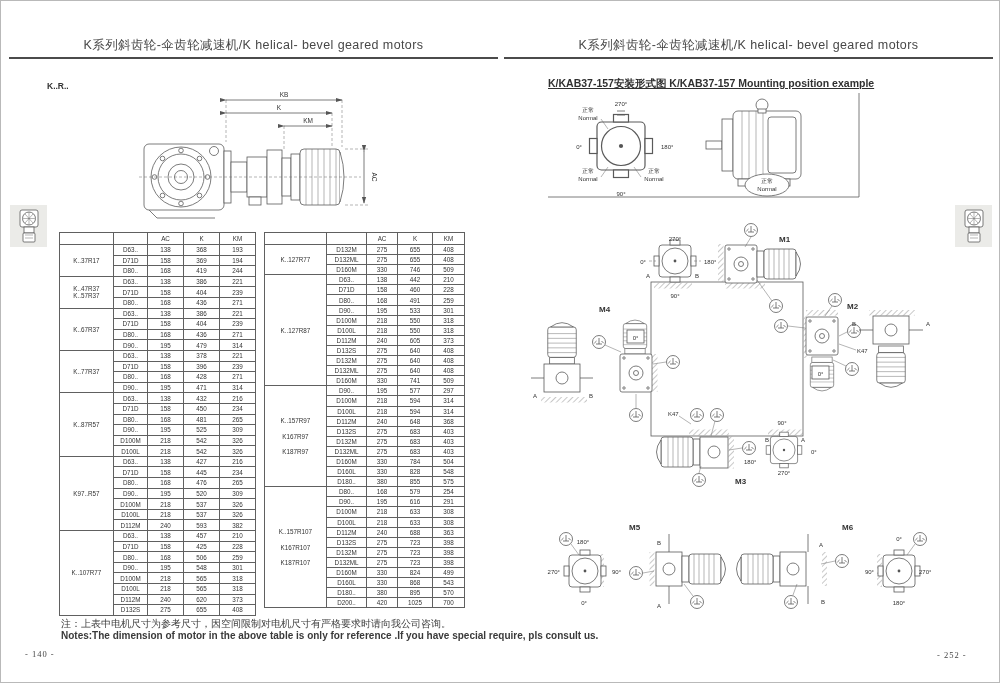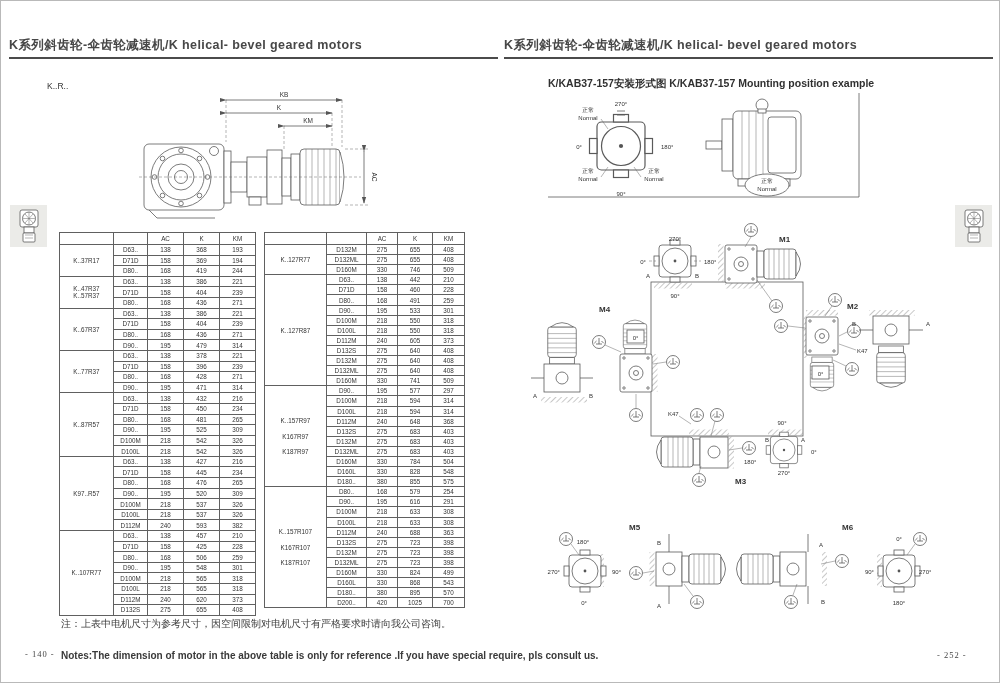--- a/index.html
+++ b/index.html
@@ -1,23 +1,23 @@
 <!DOCTYPE html>
 <html><head>
 <meta charset="utf-8">
 <style>
   html,body{margin:0;padding:0;background:#fff;}
   .sheet{position:relative;width:1000px;height:683px;background:#fff;border:1px solid #b9b9b9;
          font-family:"Liberation Sans",sans-serif;color:#3a3a3a;overflow:hidden;box-sizing:border-box;}
   .abs{position:absolute;}
-  .pg-header{top:36px;text-align:left;font-size:12.5px;font-weight:bold;color:#474747;letter-spacing:.4px;}
+  .pg-header{top:36px;text-align:center;font-size:12.5px;font-weight:normal;color:#474747;letter-spacing:.4px;}
   .pg-rule{top:56px;height:2px;background:#4b4b4b;}
   .edge-tab{top:204px;width:37px;height:42px;background:#ebebe8;display:flex;align-items:center;justify-content:center;}
-  .model-label{left:46px;top:80px;font-size:8.5px;font-weight:normal;color:#333;}
-  .sec-title{left:547px;top:76px;font-size:10.5px;font-weight:bold;color:#303030;}
+  .model-label{left:46px;top:80px;font-size:8.5px;font-weight:bold;color:#333;}
+  .sec-title{left:547px;top:76px;font-size:10.5px;font-weight:bold;color:#303030;text-decoration:underline;}
   table{border-collapse:collapse;table-layout:fixed;font-size:6.3px;color:#333;background:#fff;}
   th,td{border:1px solid #606060;text-align:center;padding:0;font-weight:normal;overflow:hidden;white-space:nowrap;}
   #t1{width:196px;} #t1 td{height:9.6px;} #t1 th{height:11px;}
   #t2{width:200px;} #t2 td{height:9.1px;} #t2 th{height:11px;}
   td.grp div{line-height:1.15;}
   .note{left:60px;font-size:10px;color:#3d3d3d;text-align:center;}
   .pgnum{font-family:"Liberation Serif",serif;font-size:8.5px;color:#444;letter-spacing:1px;}
   svg .ln{stroke:#5a5a5a;stroke-width:.8;fill:none;}
   svg .f{fill:#fff;}
   svg .thin{stroke:#6a6a6a;stroke-width:.5;fill:none;}
@@ -595,21 +595,21 @@
         <tr>
           <td>D200..</td>
           <td>420</td>
           <td>1025</td>
           <td>700</td>
         </tr>
       </tbody>
     </table>
 
   <div class="abs note" style="top:616px;">注：上表中电机尺寸为参考尺寸，因空间限制对电机尺寸有严格要求时请向我公司咨询。</div>
-  <div class="abs note" style="top:629px;font-weight:bold;color:#3a3a3a;margin-top:20px;">Notes:The dimension of motor in the above table is only for reference .If you have special require, pls consult us.</div>
+  <div class="abs note" style="top:629px;font-weight:bold;color:#3a3a3a;">Notes:The dimension of motor in the above table is only for reference .If you have special require, pls consult us.</div>
   <div class="abs pgnum" style="left:24px;top:648px;">- 140 -</div>
 
   <div class="abs pg-header" style="left:503px;width:489px;">K系列斜齿轮-伞齿轮减速机/K helical- bevel geared motors</div>
   <div class="abs pg-rule" style="left:503px;width:489px;"></div>
 
   <div class="abs edge-tab" style="left:954px;">
     <svg width="26" height="36" viewBox="0 0 26 36">
       <rect x="4" y="2" width="18" height="17" rx="2" class="ln f"></rect>
       <circle cx="13" cy="10.5" r="6.5" class="ln"></circle>
       <path d="M7,10.5h12 M13,4v13 M9,6l8,9 M17,6l-8,9" class="thin"></path>

